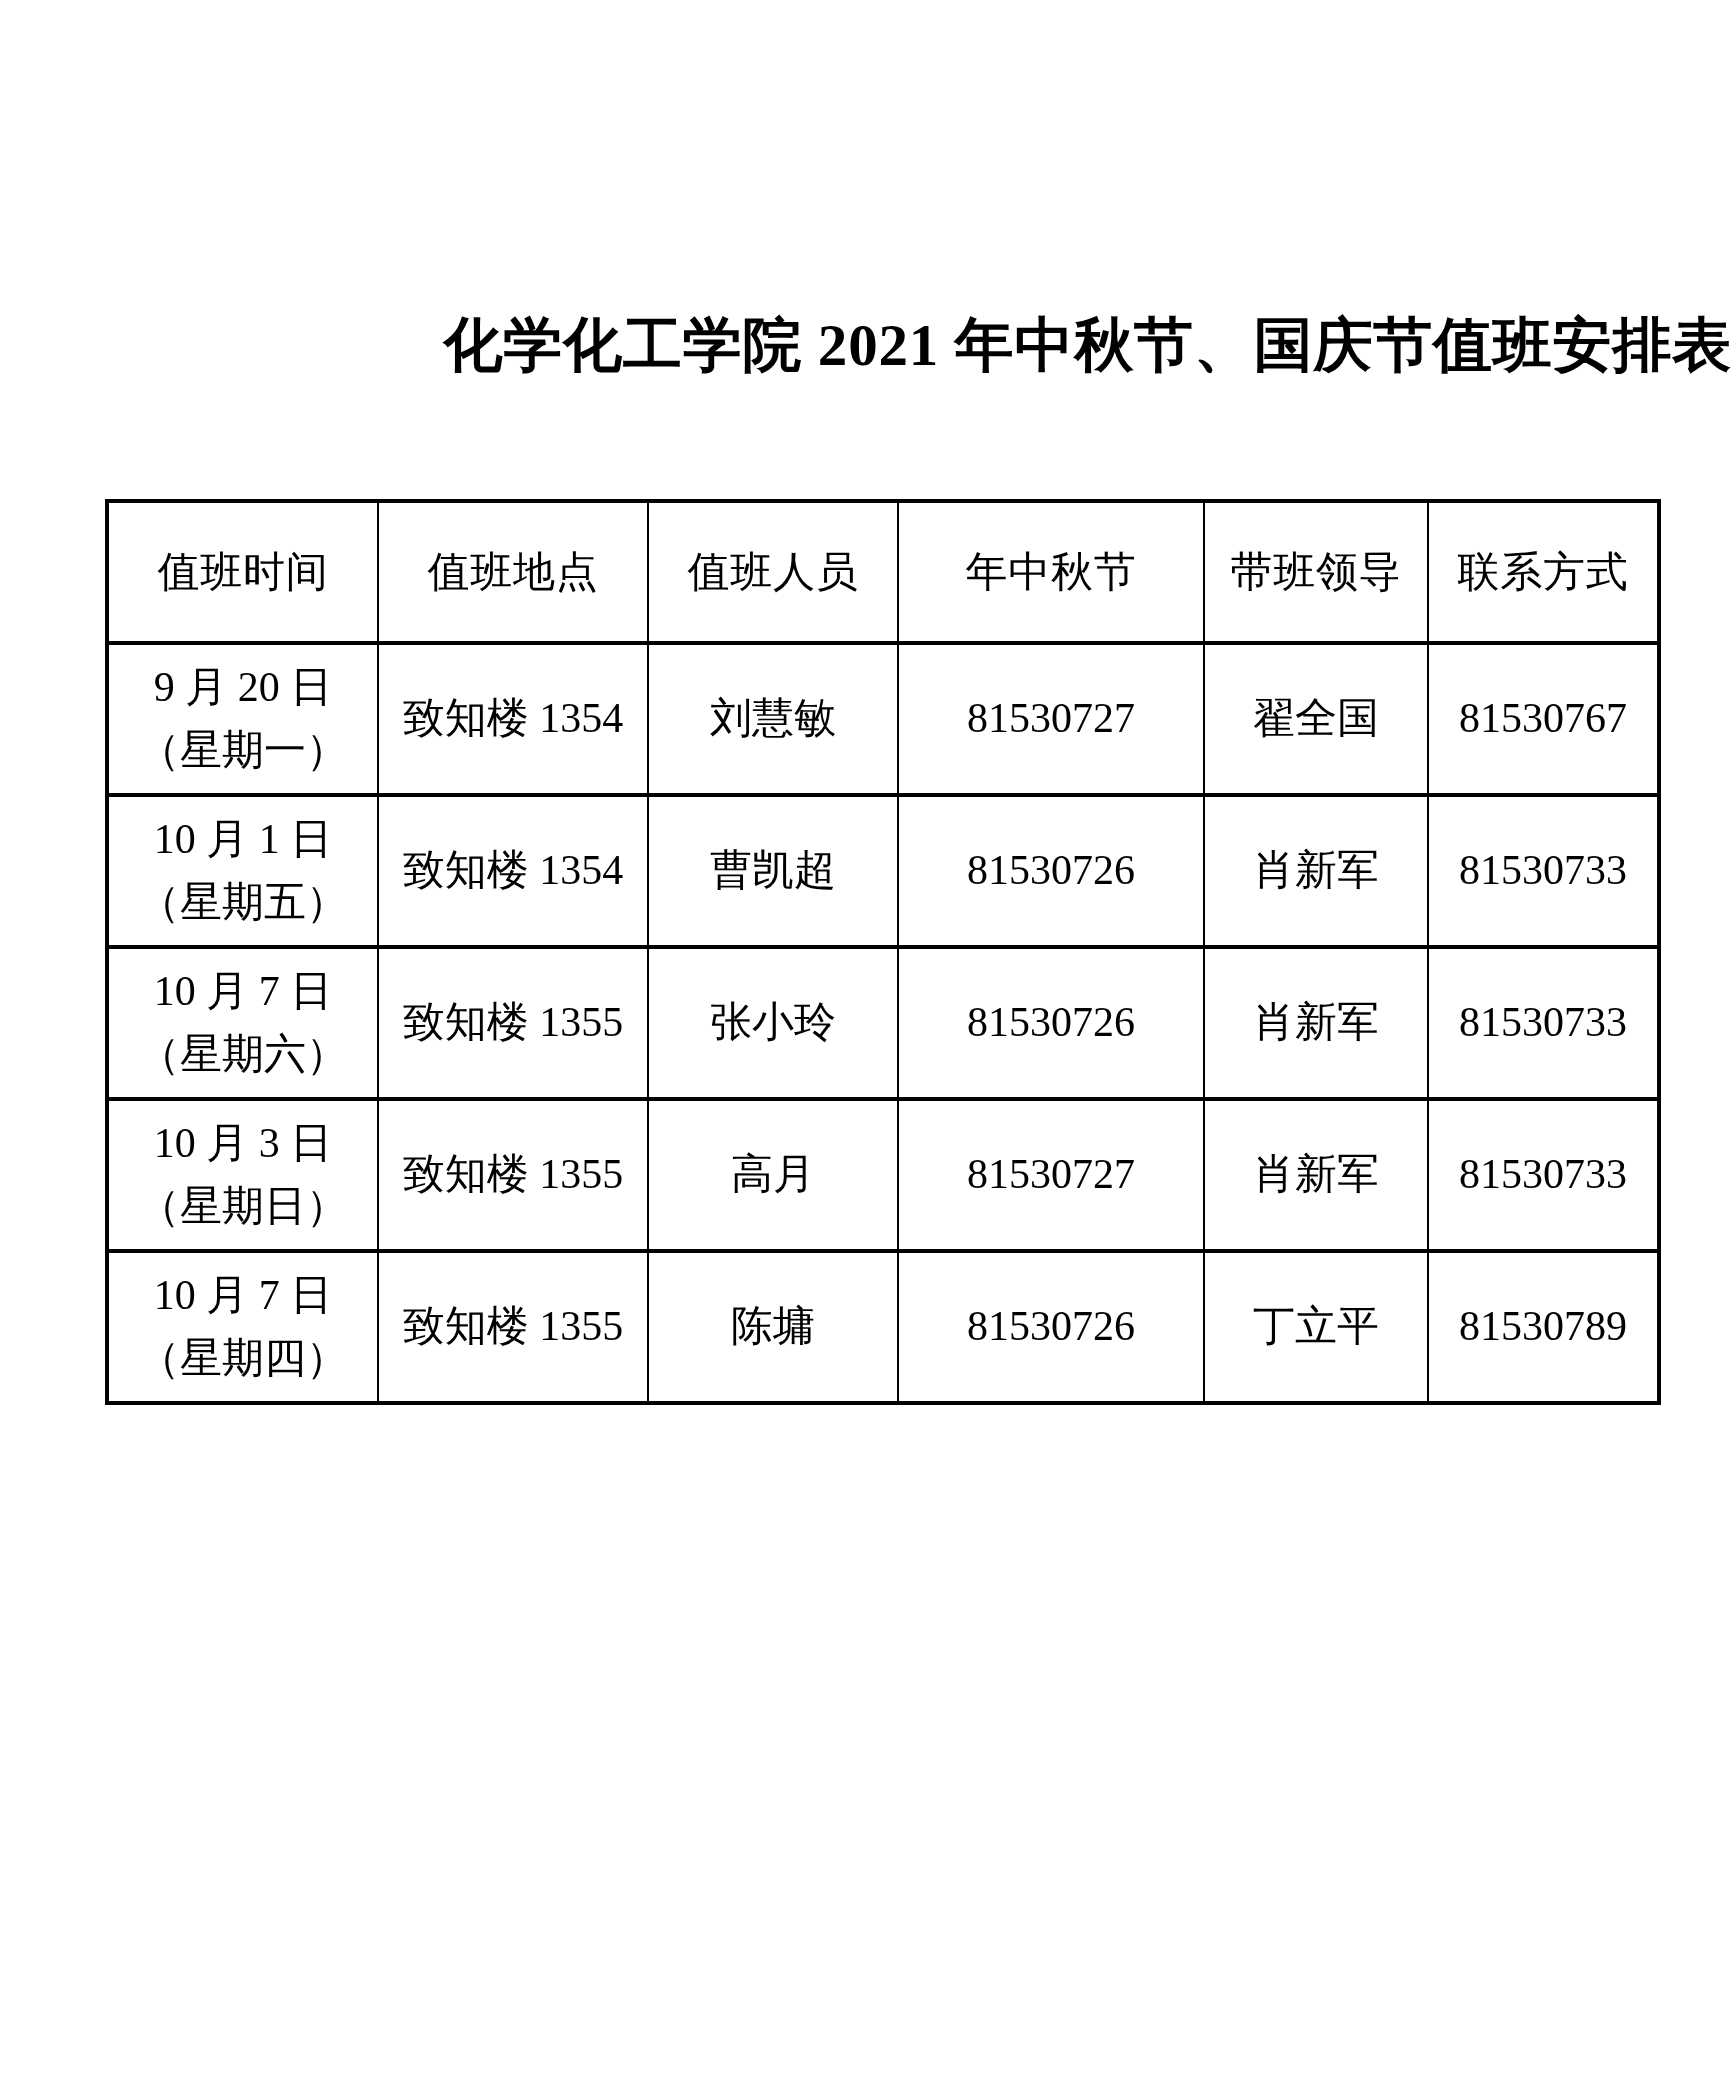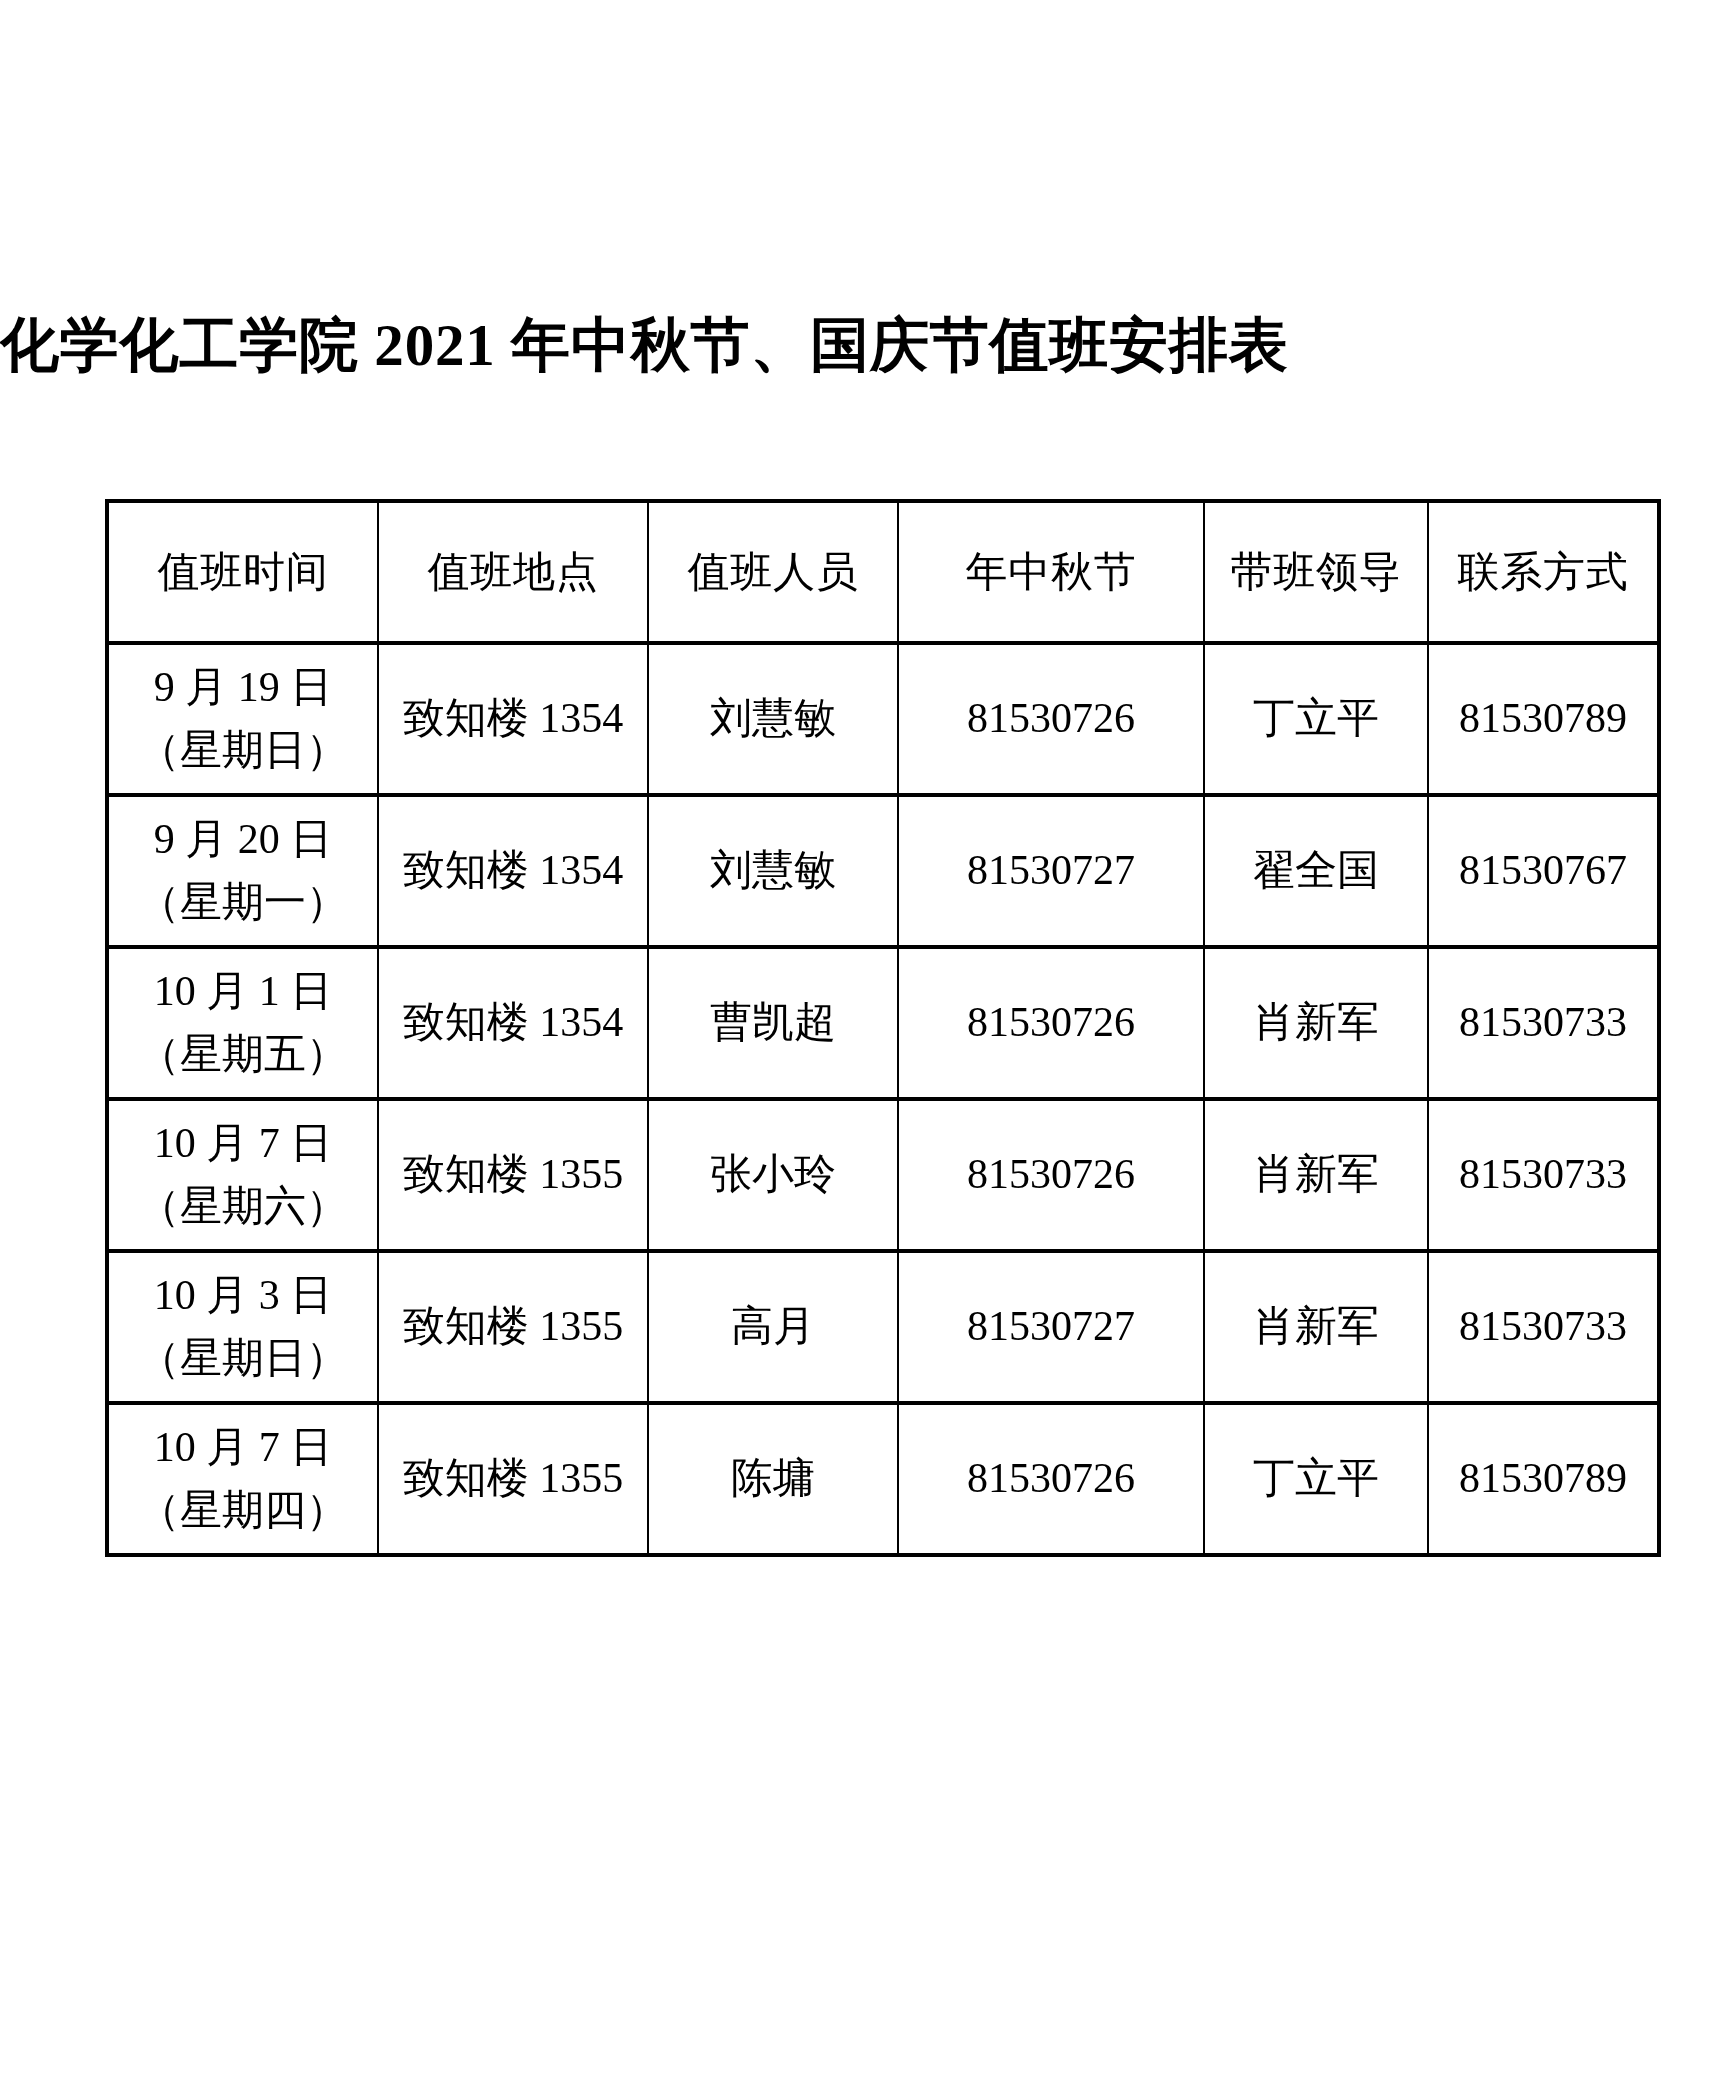--- a/index.html
+++ b/index.html
@@ -9,21 +9,21 @@
   }
   body {
     width: 1732px;
     height: 2165px;
     position: relative;
     font-family: "Liberation Serif", "DejaVu Serif", serif;
     color: #000000;
   }
   .title {
     margin: 310px 0 0 0;
-    text-align: left;
+    text-align: right;
     font-size: 59px;
     font-weight: bold;
     line-height: 1.2;
     letter-spacing: 0.8px;
     color: #000000;
   }
   table.duty-table {
     margin: 118px 0 0 105px;
     width: 1552px;
     border-collapse: collapse;
@@ -81,31 +81,20 @@
     <tr>
       <th>值班时间</th>
       <th>值班地点</th>
       <th>值班人员</th>
       <th>年中秋节</th>
       <th>带班领导</th>
       <th>联系方式</th>
     </tr>
   </thead>
   <tbody>
-  <tr>
-    <td>
-      <div class="dline">9 月 19 日</div>
-      <div class="dline">（星期日）</div>
-    </td>
-    <td class="dline">致知楼 1354</td>
-    <td class="dline">刘慧敏</td>
-    <td class="dline">81530726</td>
-    <td class="dline">丁立平</td>
-    <td class="dline">81530789</td>
-  </tr>
 
   <tr>
     <td>
       <div class="dline">9 月 20 日</div>
       <div class="dline">（星期一）</div>
     </td>
     <td class="dline">致知楼 1354</td>
     <td class="dline">刘慧敏</td>
     <td class="dline">81530727</td>
     <td class="dline">翟全国</td>

